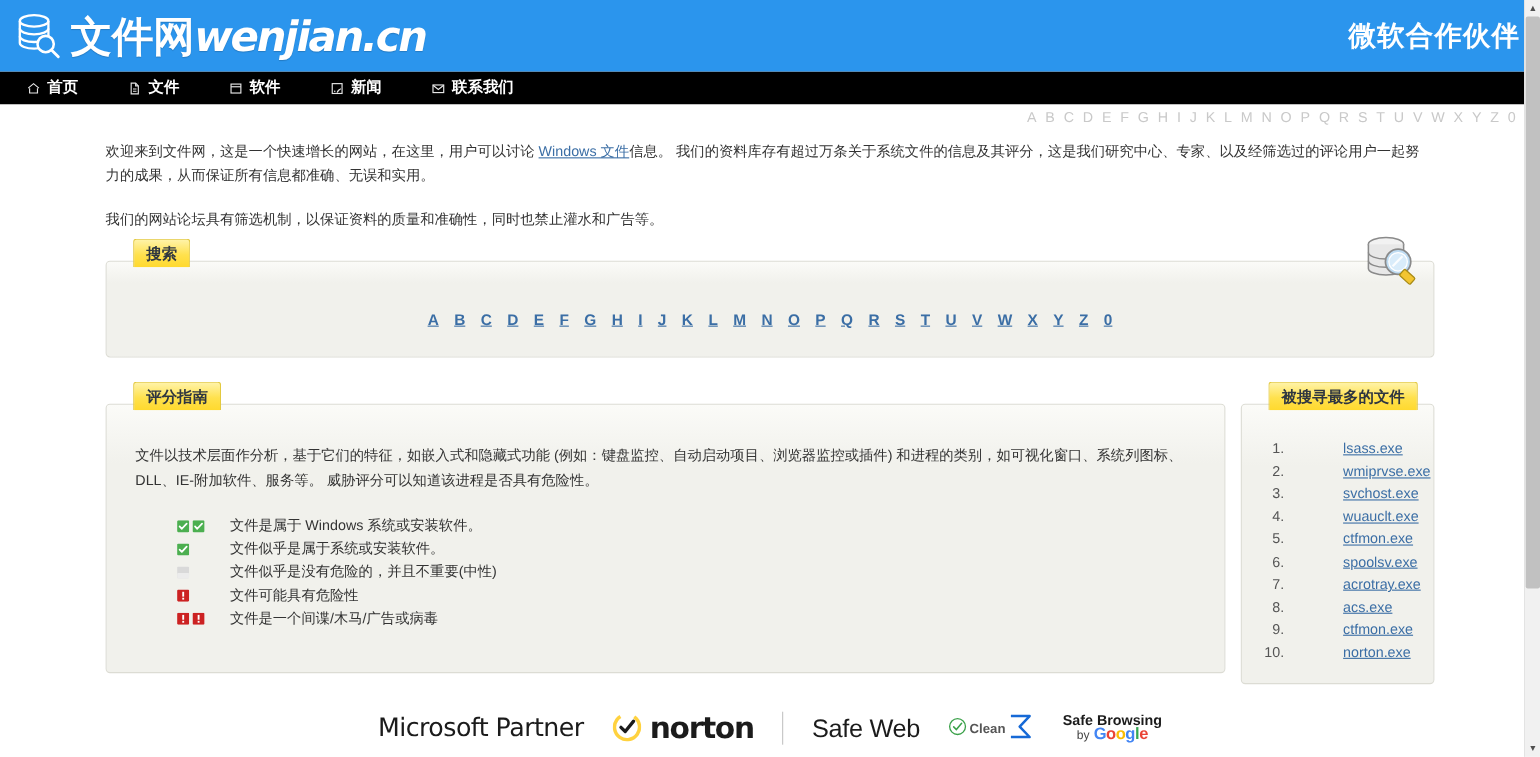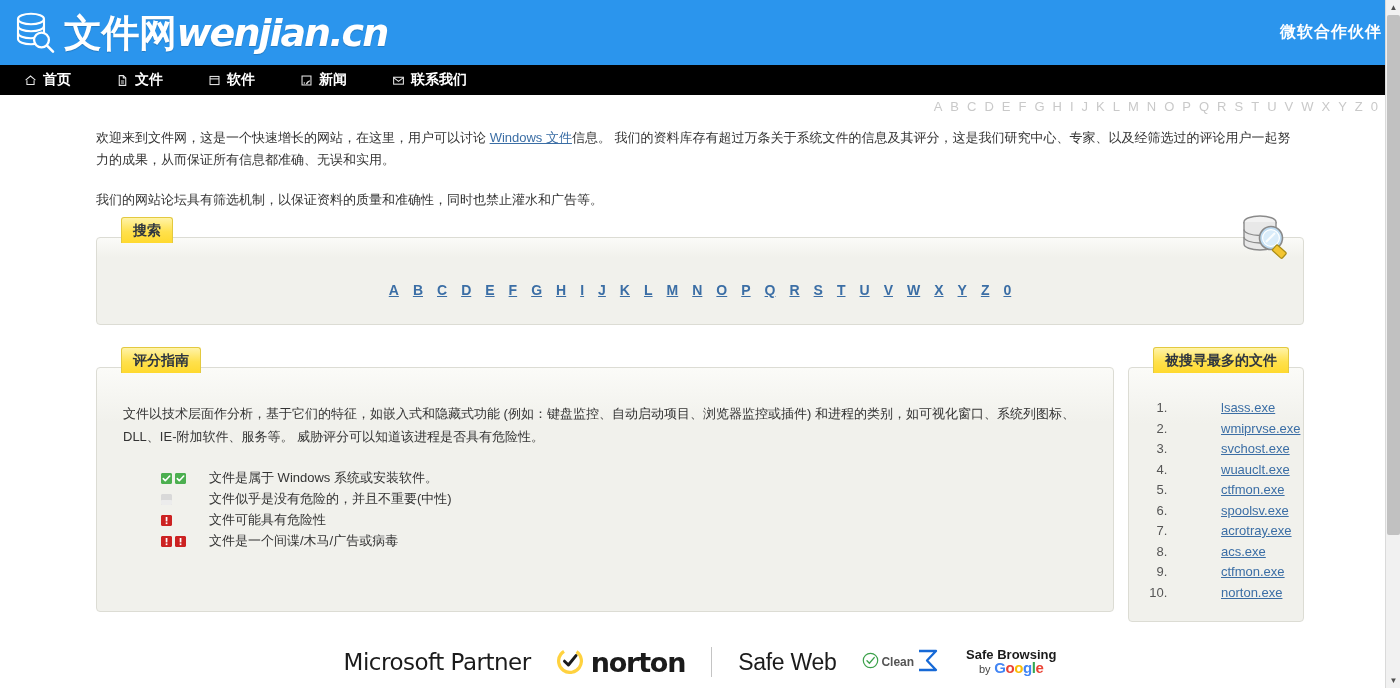--- a/index.html
+++ b/index.html
@@ -21,21 +21,21 @@
   .brand-logo { width:42px; height:46px; display:block; }
   .brand-text {
     font-family:"DejaVu Sans","Liberation Sans",sans-serif;
     font-size:38px; font-weight:bold; color:#ffffff;
     letter-spacing:-0.5px; line-height:1;
     white-space:nowrap;
     text-shadow:0 1px 1px rgba(0,0,0,.18);
   }
   .brand-text .cn { font-style:italic; letter-spacing:-2px; }
   .partner-text {
-    font-size:16px; font-weight:bold; color:#ffffff; white-space:nowrap;
+    font-size:25px; font-weight:bold; color:#ffffff; white-space:nowrap;
     letter-spacing:1px;
   }
 
   
   .navbar {
     background:#000000; height:30px; display:flex; align-items:center;
     padding-left:10px; gap:17px;
   }
   .nav-item {
     display:flex; align-items:center; gap:6px;
@@ -340,20 +340,31 @@
                   <path d="M2.3 5.6 4.3 7.7 8.7 3" fill="none" stroke="#fff" stroke-width="1.6" stroke-linecap="round" stroke-linejoin="round"></path>
                 </svg>
               </span>
             </div>
             <div class="legend-label">文件是属于 Windows 系统或安装软件。</div>
           </div>
           <div class="legend-row">
             <div class="legend-icons">
               <span>
                 <svg class="ic" viewBox="0 0 11 11">
+                  <rect width="11" height="11" rx="1" fill="#4caf50"></rect>
+                  <path d="M2.3 5.6 4.3 7.7 8.7 3" fill="none" stroke="#fff" stroke-width="1.6" stroke-linecap="round" stroke-linejoin="round"></path>
+                </svg>
+              </span>
+            </div>
+            <div class="legend-label">文件似乎是属于系统或安装软件。</div>
+          </div>
+          <div class="legend-row">
+            <div class="legend-icons">
+              <span>
+                <svg class="ic" viewBox="0 0 11 11">
                   <rect width="11" height="11" rx="1" fill="#d9d9d9"></rect>
                   <rect y="6" width="11" height="5" rx="1" fill="#ececec"></rect>
                 </svg>
               </span>
             </div>
             <div class="legend-label">文件似乎是没有危险的，并且不重要(中性)</div>
           </div>
           <div class="legend-row">
             <div class="legend-icons">
               <span>

